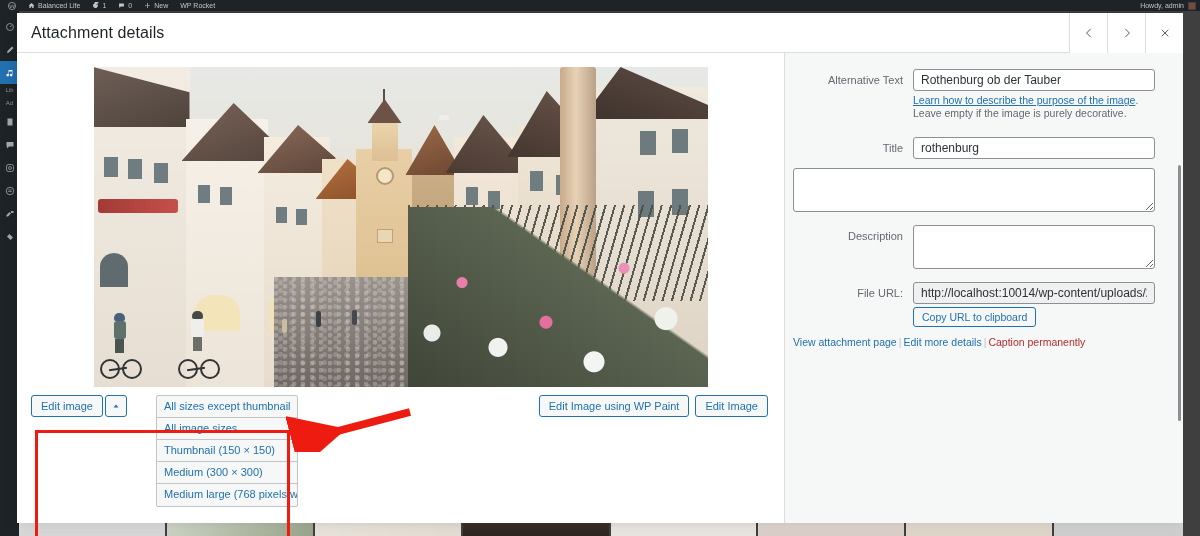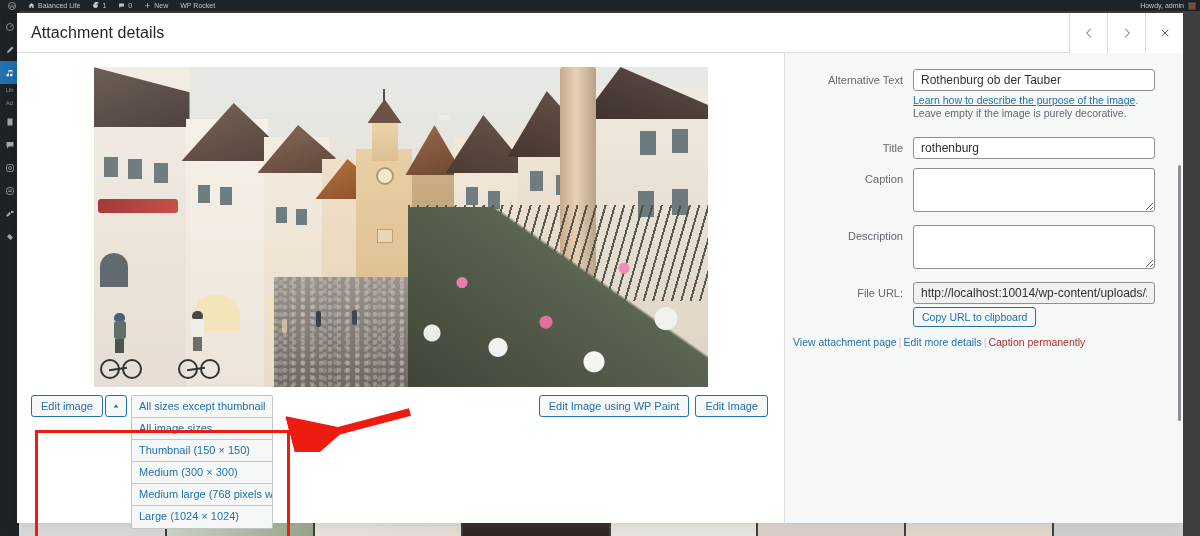--- a/index.html
+++ b/index.html
@@ -135,21 +135,21 @@
     border-bottom: 0;
   }
   .wheel { position:absolute; bottom:0; width:20px; height:20px; border:2px solid #2f3436; border-radius:50%; }
 
   .arrow-annot { position: absolute; left: 269px; top: 355px; width: 130px; height: 44px; pointer-events: none; z-index: 31; }
 
   
   .attach-actions {
     height: 136px; flex: none; position: relative; padding: 8px 14px 0 14px;
   }
-  .actions-row { display: flex; align-items: flex-start; }
+  .actions-row { display: flex; align-items: flex-start; gap: 25px; }
   .split-btn { display: flex; align-items: stretch; }
   .btn {
     font-family: "Liberation Sans", sans-serif;
     font-size: 11px; color: #2271b1; background: #f6f7f7;
     border: 1px solid #2271b1; border-radius: 3px;
     padding: 0 9px; height: 22px; line-height: 20px; cursor: pointer; white-space: nowrap;
   }
   .btn-caret {
     width: 22px; height: 22px; border: 1px solid #2271b1; border-radius: 3px;
     background: #f6f7f7; margin-left: 2px; cursor: pointer;
@@ -476,21 +476,20 @@
                   </svg>
               </button>
             </div>
 
             <div class="size-menu">
               <div class="size-item">All sizes except thumbnail</div>
               <div class="size-item">All image sizes</div>
               <div class="size-item">Thumbnail (150 × 150)</div>
               <div class="size-item">Medium (300 × 300)</div>
               <div class="size-item">Medium large (768 pixels wide)</div>
-              <div class="size-item">Large (1024 × 1024)</div>
             </div>
 
             <div class="right-actions">
               <button class="btn">Edit Image using WP Paint</button>
               <button class="btn">Edit Image</button>
             </div>
           </div>
         </div>
 
         <div class="redbox"></div>
@@ -509,21 +508,20 @@
         </div>
 
         <div class="setting">
           <div class="lbl">Title</div>
           <div class="fld">
             <input class="txt" type="text" value="rothenburg" style="">
           </div>
         </div>
 
         <div class="setting">
-          <div class="lbl">Caption</div>
           <div class="fld">
             <textarea class="txt" style=""></textarea>
           </div>
         </div>
 
         <div class="setting">
           <div class="lbl">Description</div>
           <div class="fld">
             <textarea class="txt" style=""></textarea>
           </div>

